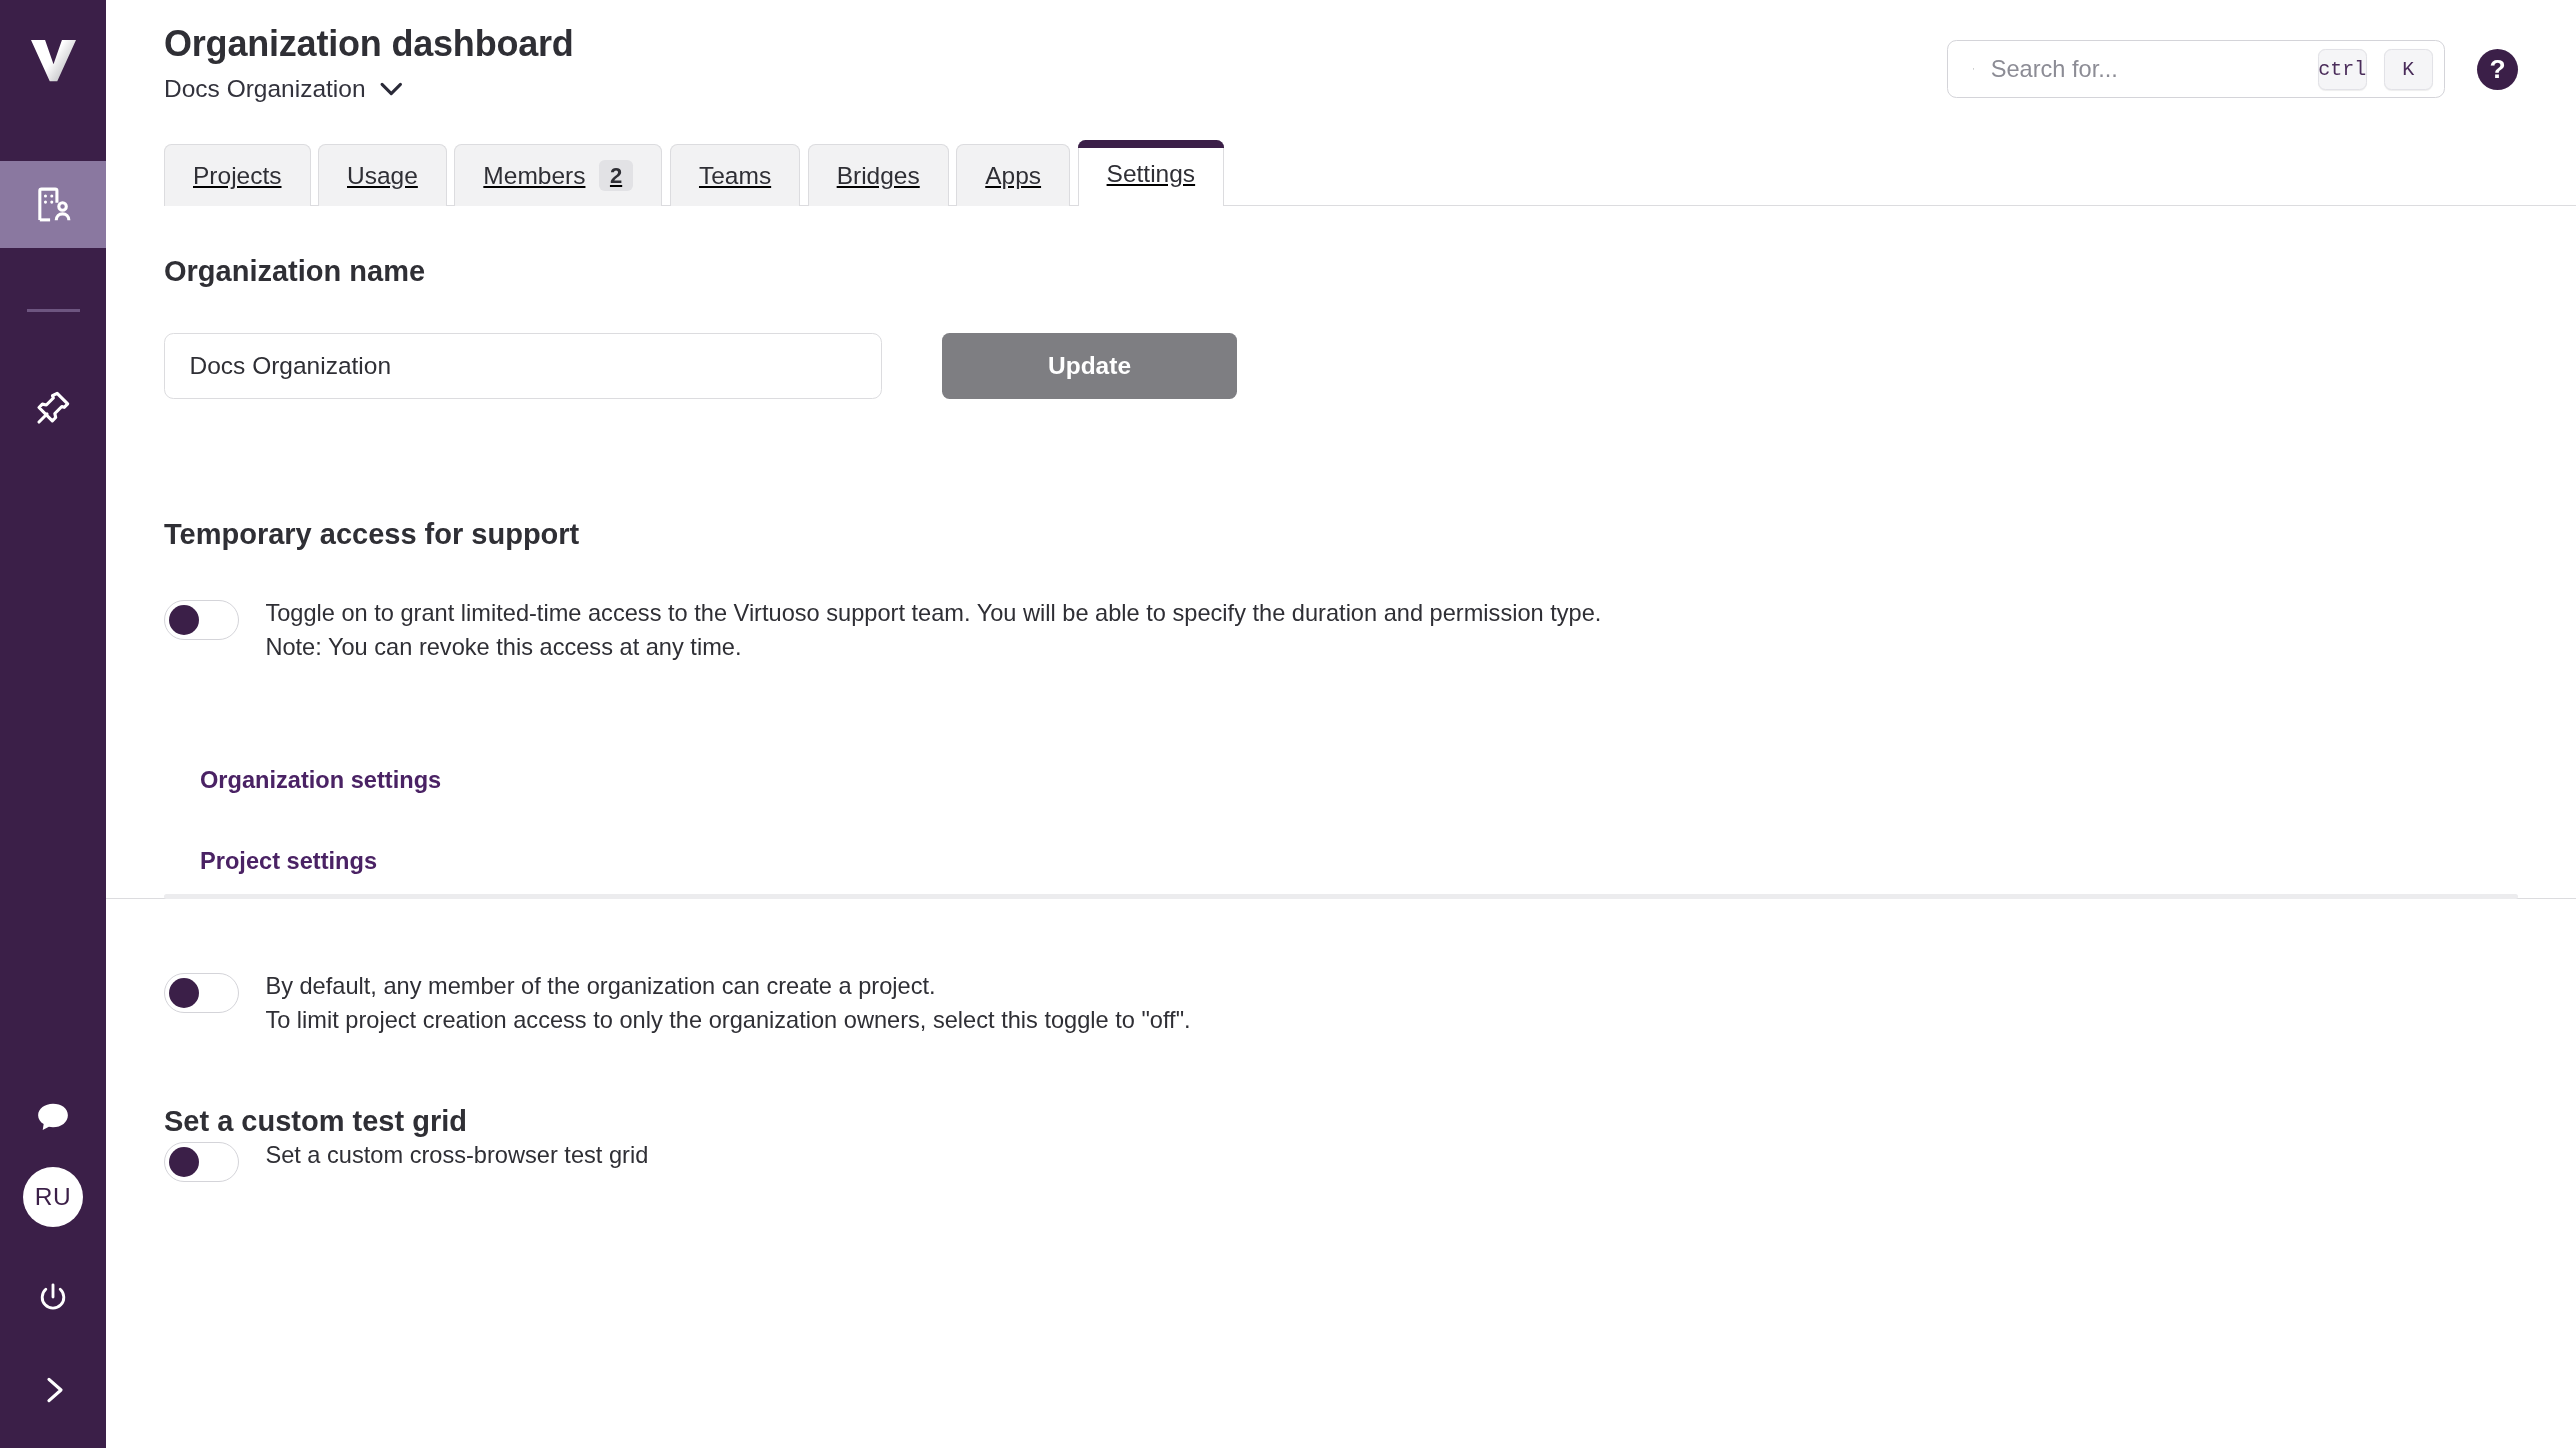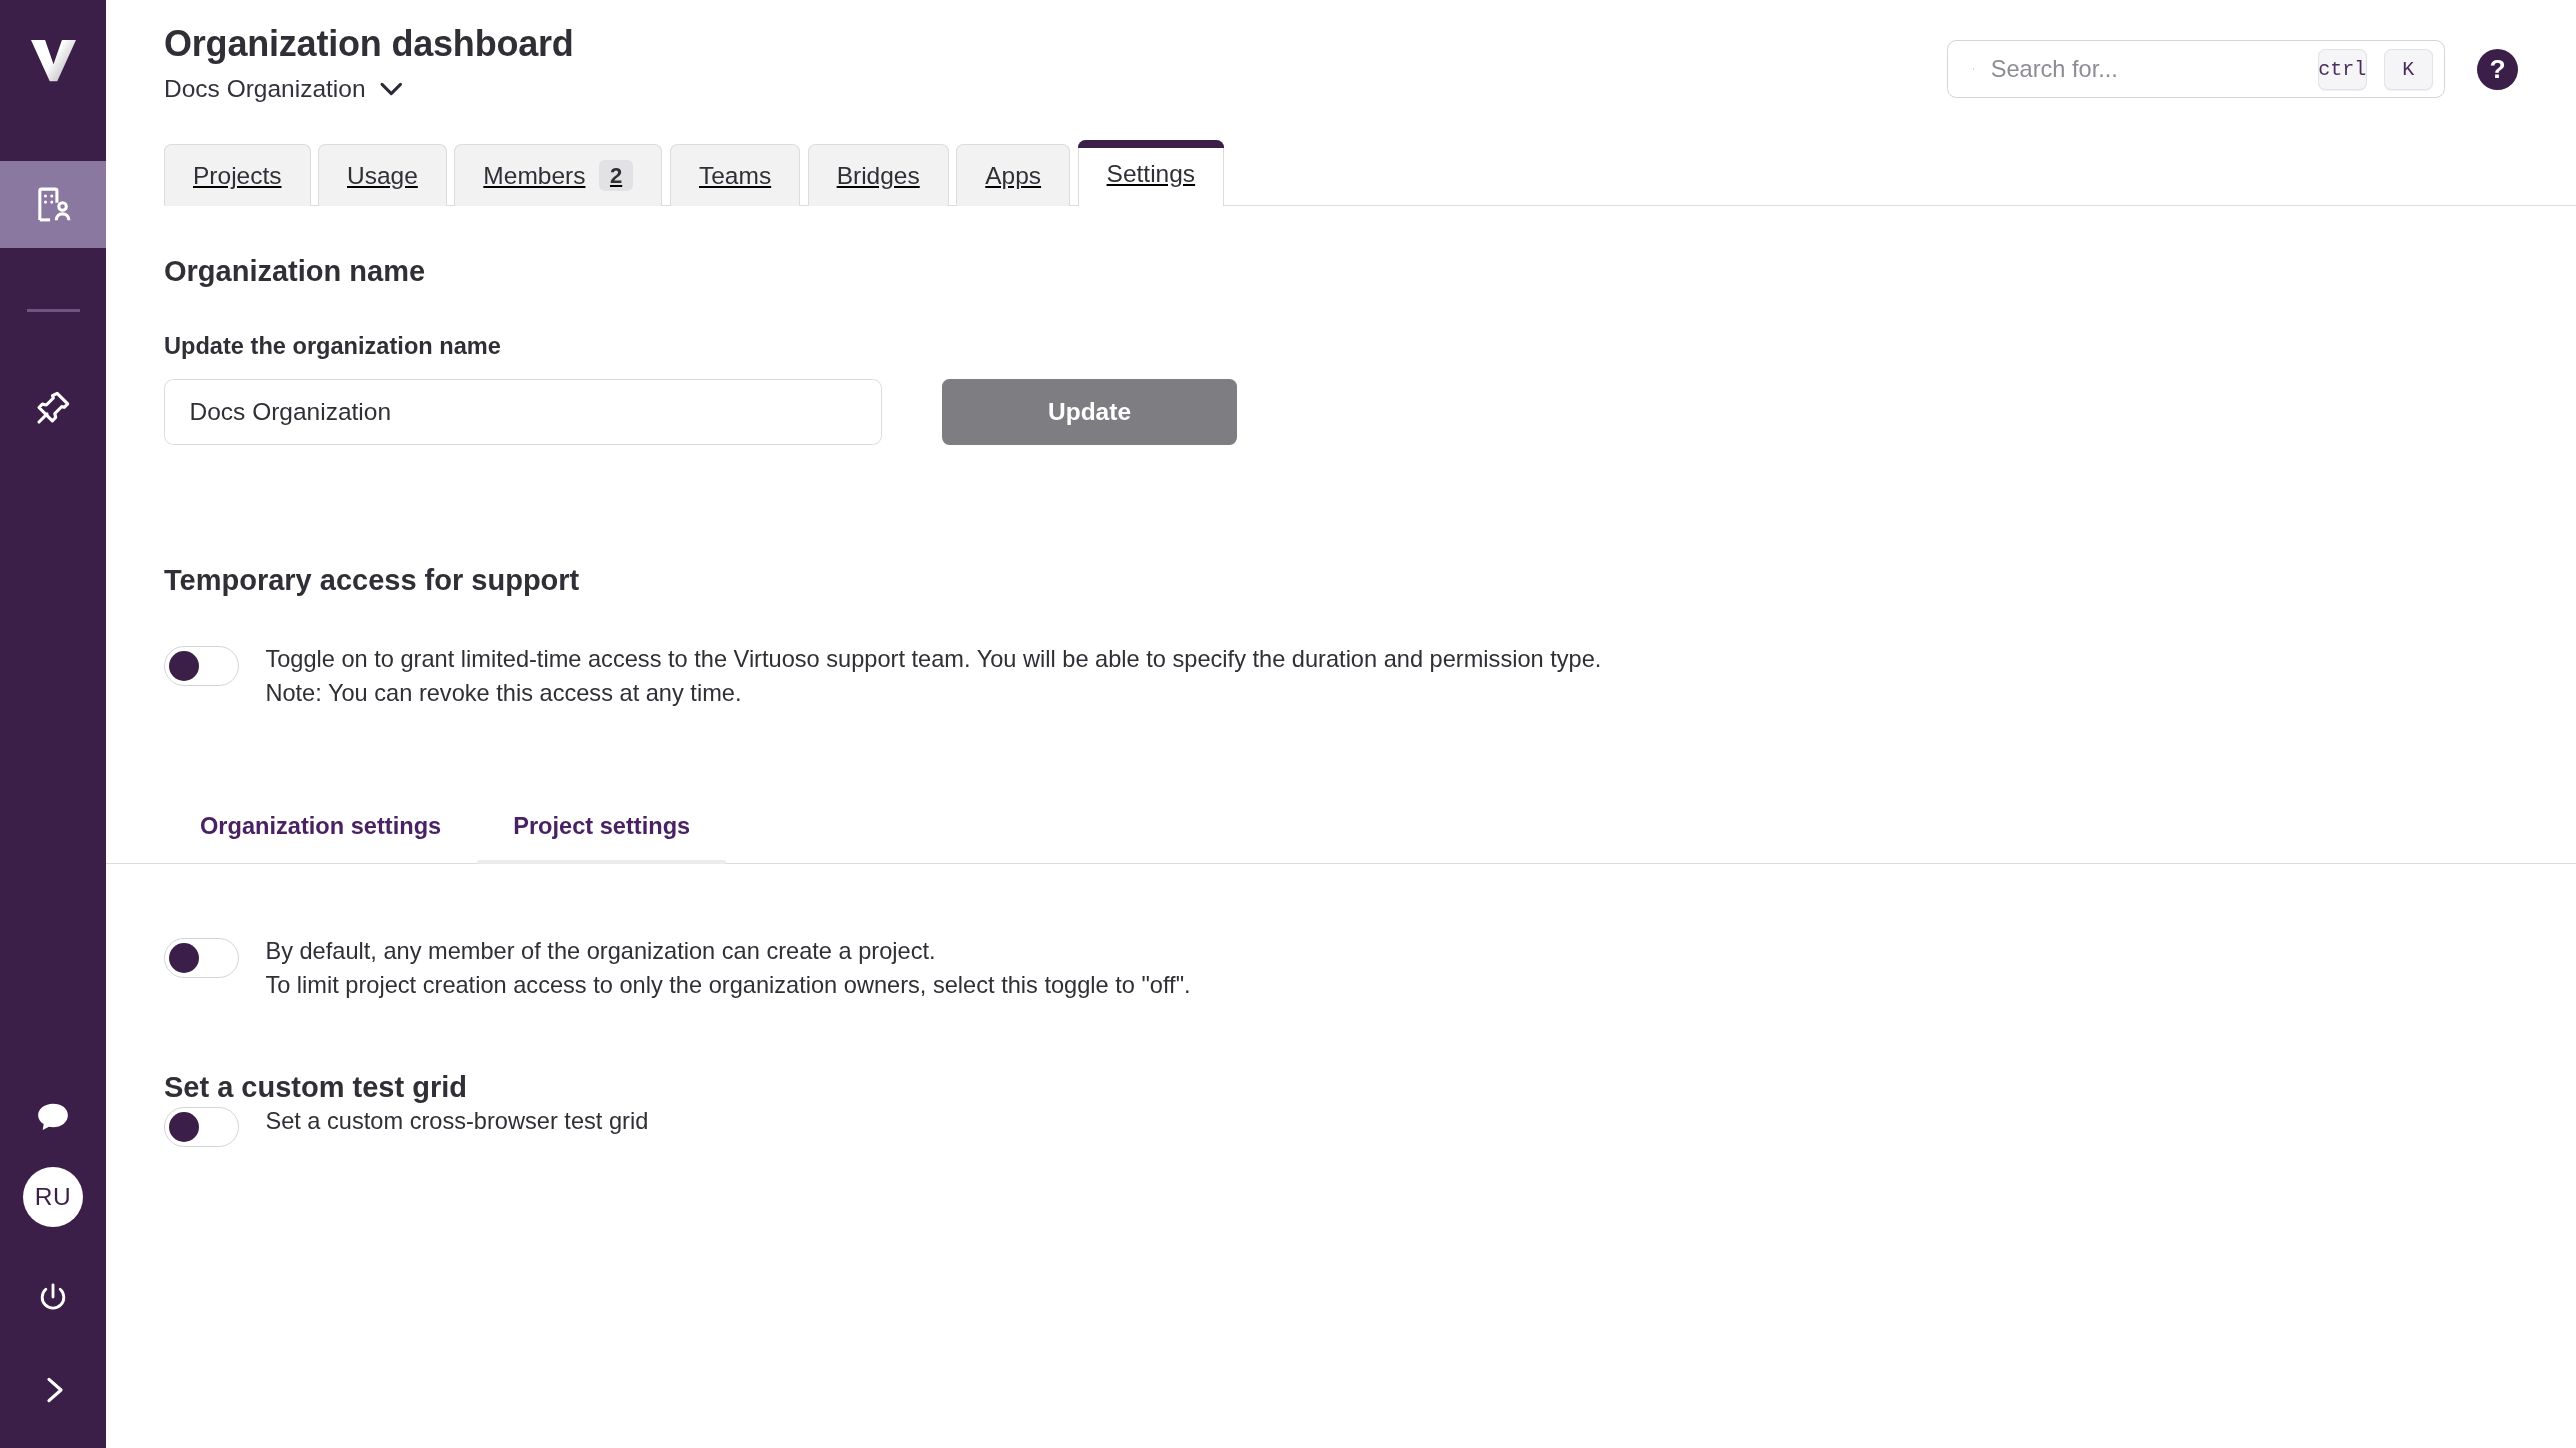--- a/index.html
+++ b/index.html
@@ -152,21 +152,21 @@
   }
   .toggle .knob {
     position: absolute; top: 3.8px; left: 3.8px;
     width: 30px; height: 30px; border-radius: 50%; background: #3b1f48;
   }
   .toggle-text { font-size: 23.6px; color: #2f2f35; line-height: 1.45; }
   .toggle-text b { font-weight: normal; }
 
   
   .subtabs-wrap { position: relative; margin-top: 91px; }
-  .subtabs { display: flex; gap: 0; position: relative; z-index:2; }
+  .subtabs { display: flex; gap: 18px; position: relative; z-index:2;flex-direction:column; }
   .subtab {
     font-size: 23.6px; font-weight: bold; color: #4a2264;
     padding: 11.3px 36px 24.5px 36px; cursor: pointer; position: relative;
   }
   .subtab.active::after {
     content:""; position:absolute; left:0; right:0; bottom:0;
     height: 4.7px; background: #ececee; border-radius: 2.8px;
   }
   .subtabs-line {
     position: absolute; left: -58px; right: -58px; bottom: 0;
@@ -298,21 +298,20 @@
           <div class="tab active">
             <span>Settings</span>
           </div>
         </div>
     </div>
 
     <main class="content">
 
       <h2 class="section">Organization name</h2>
 
-      <div class="field-label">Update the organization name</div>
 
       <div class="name-row">
         <input class="text-input" type="text" value="Docs Organization" style="">
         <button class="btn-update">Update</button>
       </div>
 
       <div class="gap-lg"></div>
 
       <h2 class="section">Temporary access for support</h2>
 

